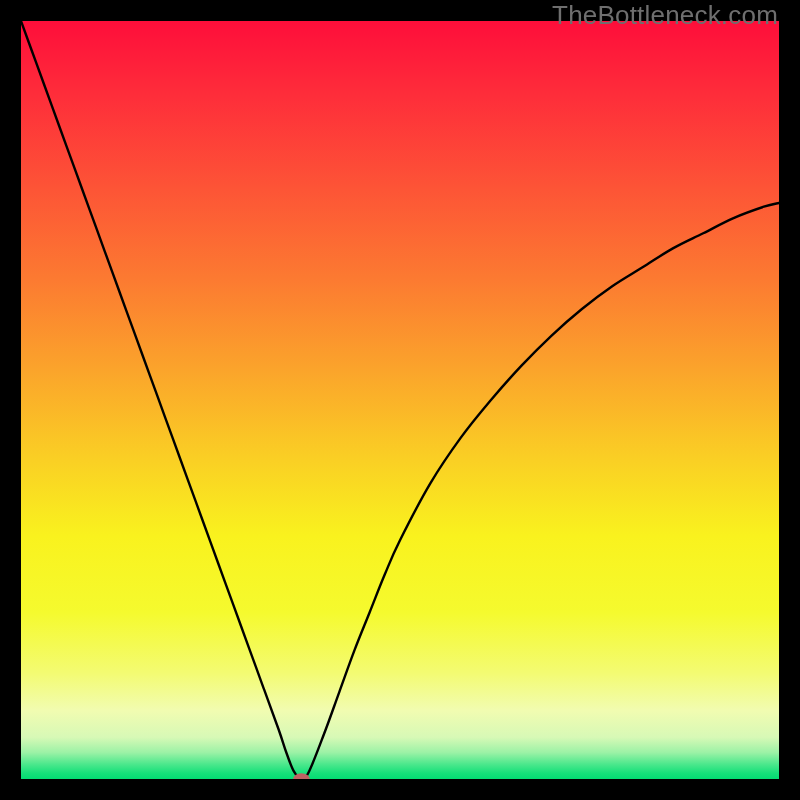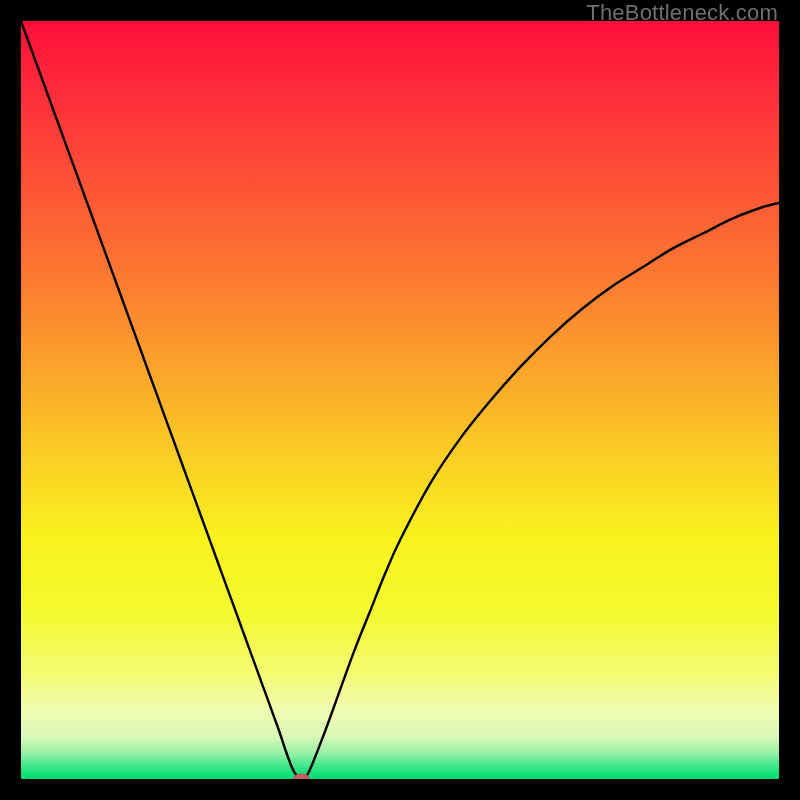--- a/index.html
+++ b/index.html
@@ -24,21 +24,21 @@
     top: 0;
     width: 758px;
     height: 758px;
   }
   .watermark {
     position: absolute;
     top: 0;
     right: 22px;
     color: #6f6f6f;
     font-family: Arial, Helvetica, sans-serif;
-    font-size: 22px;
+    font-size: 26px;
     letter-spacing: 0.2px;
   }
   svg { display: block; }
 </style>
 </head>
 <body>
 
 <div class="frame">
   <svg class="plot-area" viewBox="0 0 758 758" preserveAspectRatio="none">
     <defs>

